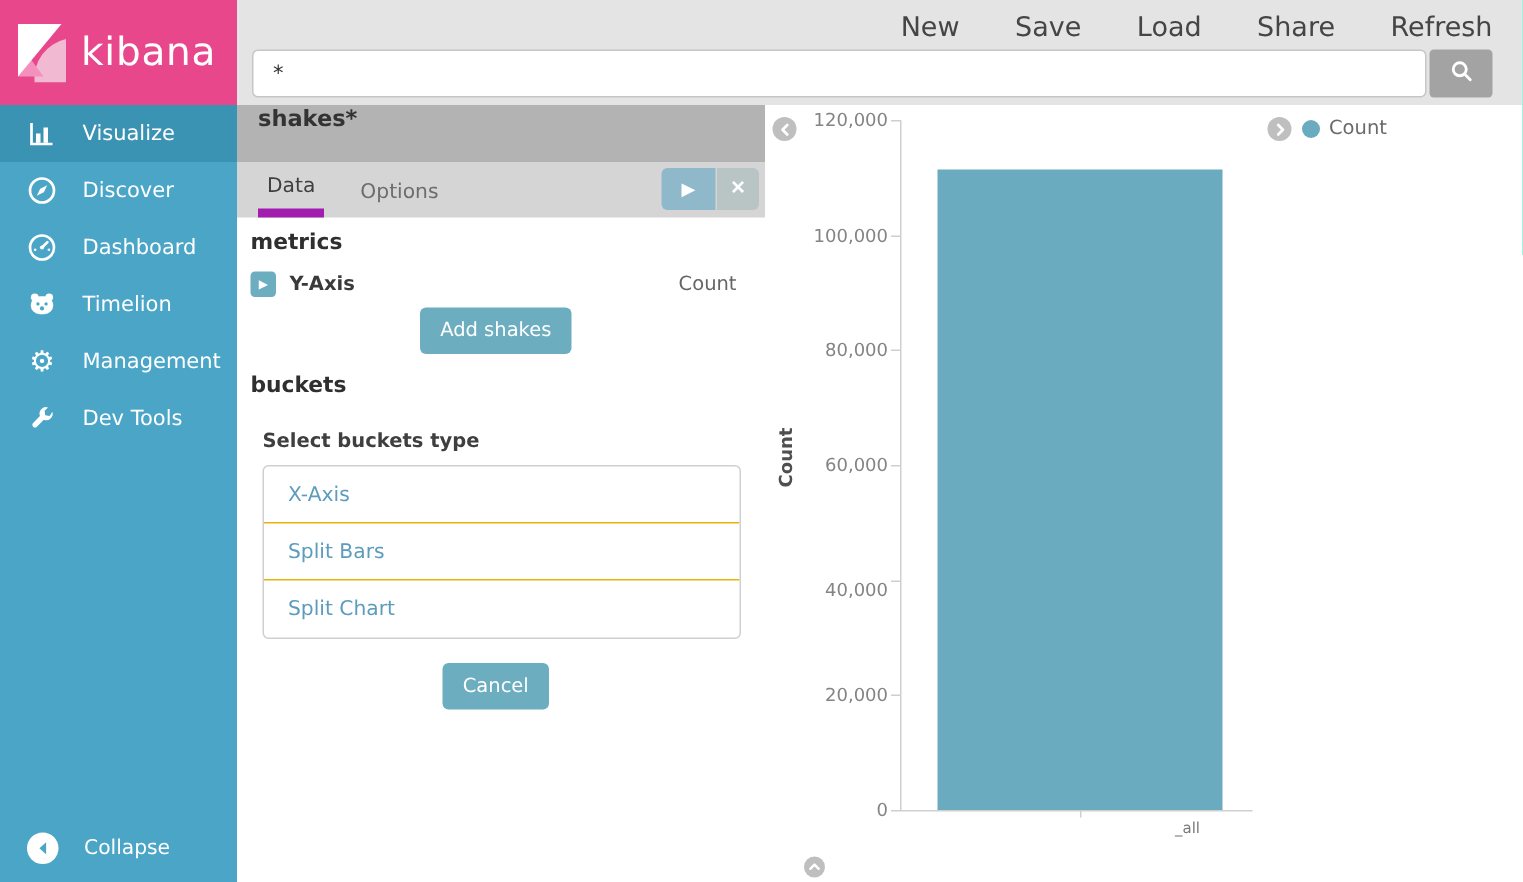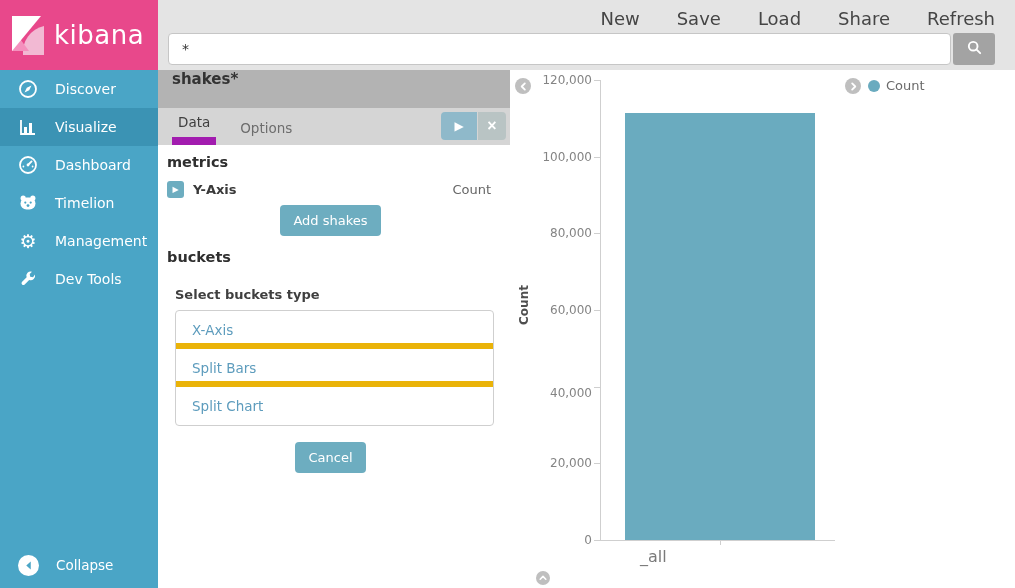--- a/index.html
+++ b/index.html
@@ -23,92 +23,92 @@
   .menu-item { font-size:18px; color:#454545; cursor:pointer; }
   .search-row { position:absolute; left:10px; top:33px; right:20px; height:32px; display:flex; }
   .search-input { flex:1; height:32px; border:1px solid #c6c6c6; border-radius:4px; background:#fff; font-size:14px; color:#333; padding:0 13px; font-family:"DejaVu Sans",sans-serif; outline:none; }
   .search-btn { width:42px; height:32px; margin-left:2px; background:#a3a3a3; border:none; border-radius:3px; display:flex; align-items:center; justify-content:center; cursor:pointer; }
 
   
   .panel { position:absolute; left:158px; top:70px; width:352px; height:518px; background:#fff; }
   .panel-header { height:38px; background:#b3b3b3; display:flex; align-items:flex-start; padding-left:14px; font-size:15px; font-weight:bold; color:#333; }
   .tabbar { position:relative; height:37px; background:#d5d5d5; display:flex; align-items:flex-end; padding-left:14px; }
   .tab { font-size:13.5px; color:#6d6d6d; padding:0 6px 9px 6px; margin-right:18px; cursor:pointer; }
-  .tab.active { color:#3f3f3f; border-bottom:8px solid #a21caf; padding-bottom:7px; }
+  .tab.active { color:#3f3f3f; border-bottom:6px solid #a21caf; padding-bottom:7px; }
   .apply-btn { position:absolute; right:33px; top:4px; width:36px; height:28px; background:#8fb9ca; border:none; border-radius:4px 0 0 4px; color:#fff; font-size:12px; cursor:pointer; }
   .discard-btn { position:absolute; right:4px; top:4px; width:28px; height:28px; background:#b9c4c4; border:none; border-radius:0 4px 4px 0; color:#fff; font-size:16px; font-weight:bold; cursor:pointer; line-height:1; }
   .panel-content { padding:9px 16px 0 9px; }
   .section-heading { font-size:14.5px; font-weight:bold; color:#2f2f2f; margin-bottom:11px; }
   .metric-row { display:flex; align-items:center; margin-bottom:7px; }
   .expander { width:17px; height:17px; background:#6dadc0; border:none; border-radius:3px; color:#fff; font-size:8px; display:flex; align-items:center; justify-content:center; cursor:pointer; }
   .metric-label { font-size:13px; font-weight:bold; color:#3a3a3a; margin-left:9px; }
   .metric-value { margin-left:auto; font-size:13px; color:#666; padding-right:3px; }
   .center-btn-wrap { text-align:center; margin:7px 0 13px 0; }
   .teal-btn { background:#6dadc0; color:#fff; border:none; border-radius:4px; font-size:13px; padding:8px 13px; cursor:pointer; font-family:"DejaVu Sans",sans-serif; }
   .select-label { font-size:13px; font-weight:bold; color:#3f3f3f; margin:22px 0 8px 8px; }
   .bucket-list { margin-left:8px; border:1px solid #cfcfcf; border-radius:4px; overflow:hidden; background:#fff; }
-  .bucket-option { height:38px; line-height:38px; padding-left:16px; font-size:13.5px; color:#5d9cbd; cursor:pointer; border-bottom:6px solid #eab308; }
+  .bucket-option { height:38px; line-height:38px; padding-left:16px; font-size:13.5px; color:#5d9cbd; cursor:pointer; border-bottom:1px solid #eab308; }
   .bucket-option:last-child { border-bottom:none; }
   .cancel-wrap { text-align:center; margin-top:16px; }
 
   
   .chart-area { position:absolute; left:510px; top:70px; width:505px; height:518px; background:#fff; }
   .chev { position:absolute; width:16px; height:16px; border-radius:50%; background:#bfbfbf; display:flex; align-items:center; justify-content:center; cursor:pointer; }
   .chev.small { width:14px; height:14px; }
   .chev-back { left:5px; top:8px; }
   .chev-legend { left:335px; top:8px; }
   .chev-bottom { left:26px; top:501px; }
   .rot-right svg { transform:rotate(180deg); }
   .rot-up svg { transform:rotate(90deg); }
   .axis-ylabel { position:absolute; left:-86px; top:228px; width:200px; text-align:center; transform:rotate(-90deg); font-size:12px; font-weight:bold; color:#4f4f4f; }
   .ytick-label { position:absolute; right:423px; transform:translateY(-50%); font-size:12px; color:#848484; white-space:nowrap; }
   .ytick-mark { position:absolute; left:84px; width:6px; height:1px; background:#cfcfcf; }
   .y-axis-line { position:absolute; left:90px; top:10px; width:1px; height:460px; background:#cfcfcf; }
   .x-axis-line { position:absolute; left:90px; top:470px; width:235px; height:1px; background:#cfcfcf; }
   .x-tick-mark { position:absolute; left:210px; top:470px; width:1px; height:5px; background:#cfcfcf; }
   .bar { position:absolute; left:115px; width:190px; background:#6aabbf; cursor:pointer; }
-  .x-cat-label { position:absolute; left:130px; top:477px; width:160px; text-align:left; font-size:16px; color:#7a7a7a; }
+  .x-cat-label { position:absolute; left:130px; top:477px; width:160px; text-align:right; font-size:10px; color:#7a7a7a; }
   .legend-item { position:absolute; left:358px; top:8px; display:flex; align-items:center; cursor:pointer; }
   .legend-dot { width:12px; height:12px; border-radius:50%; background:#6aabbf; margin-right:6px; }
   .legend-label { font-size:13px; color:#6a6a6a; }
 </style>
 </head>
 <body>
 
 <div class="app">
 
   <div class="sidebar">
     <div class="logo">
       <svg width="36" height="40" viewBox="0 0 36 40">
         <path d="M34 11 A27 27 0 0 0 13 40 L34 40 Z" fill="#f2b9d3"></path>
         <polygon points="2,13 19,36 2,36" fill="#f490bd"></polygon>
         <polygon points="2,1 31,1 2,36" fill="#ffffff"></polygon>
       </svg>
       <span class="logo-text">kibana</span>
     </div>
 
-    <div class="nav-item">
-      <span class="nav-icon">
-        <svg width="22" height="22" viewBox="0 0 22 22">
-            <circle cx="11" cy="11" r="8" stroke="#fff" stroke-width="1.8" fill="none"></circle>
-            <path d="M14.5 7.5 L12.2 12.2 L7.5 14.5 L9.8 9.8 Z" fill="#fff"></path>
-          </svg>
-      </span>
-      <span>Discover</span>
-    </div>
-
     <div class="nav-item active">
       <span class="nav-icon">
         <svg width="22" height="22" viewBox="0 0 22 22">
             <path d="M4 4 V18 H18" stroke="#fff" stroke-width="1.8" fill="none"></path>
             <rect x="7" y="11" width="3" height="6.2" fill="#fff"></rect>
             <rect x="12" y="7" width="3" height="10.2" fill="#fff"></rect>
           </svg>
       </span>
       <span>Visualize</span>
+    </div>
+
+    <div class="nav-item">
+      <span class="nav-icon">
+        <svg width="22" height="22" viewBox="0 0 22 22">
+            <circle cx="11" cy="11" r="8" stroke="#fff" stroke-width="1.8" fill="none"></circle>
+            <path d="M14.5 7.5 L12.2 12.2 L7.5 14.5 L9.8 9.8 Z" fill="#fff"></path>
+          </svg>
+      </span>
+      <span>Discover</span>
     </div>
 
     <div class="nav-item">
       <span class="nav-icon">
         <svg width="22" height="22" viewBox="0 0 22 22">
             <circle cx="11" cy="11" r="8" stroke="#fff" stroke-width="1.8" fill="none"></circle>
             <circle cx="11" cy="11" r="1.4" fill="#fff"></circle>
             <line x1="11" y1="11" x2="14.6" y2="7.4" stroke="#fff" stroke-width="1.8" stroke-linecap="round"></line>
             <circle cx="6.4" cy="12.5" r="0.9" fill="#fff"></circle>
             <circle cx="15.6" cy="12.5" r="0.9" fill="#fff"></circle>

